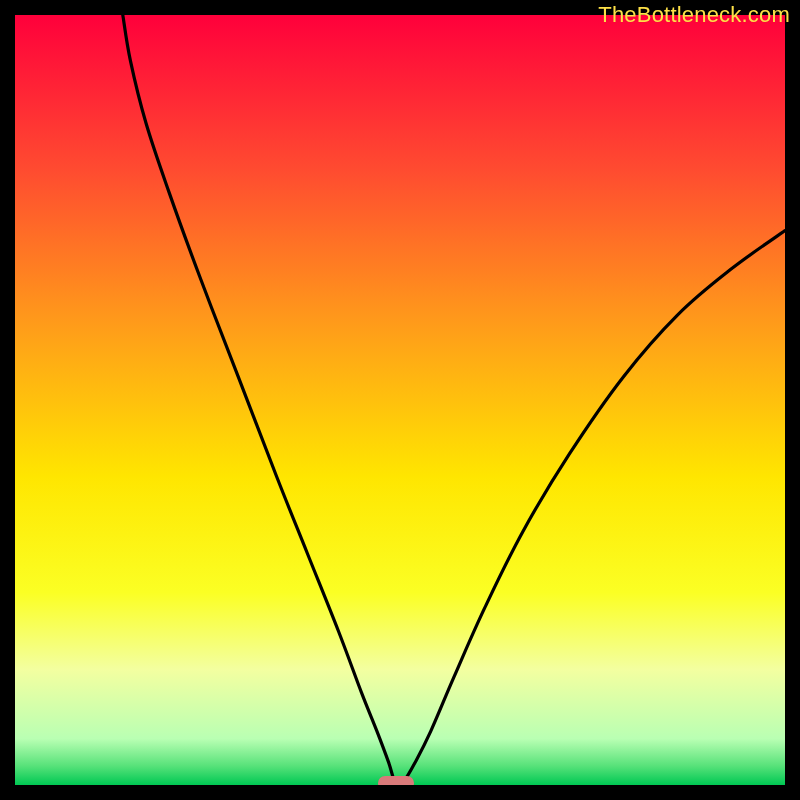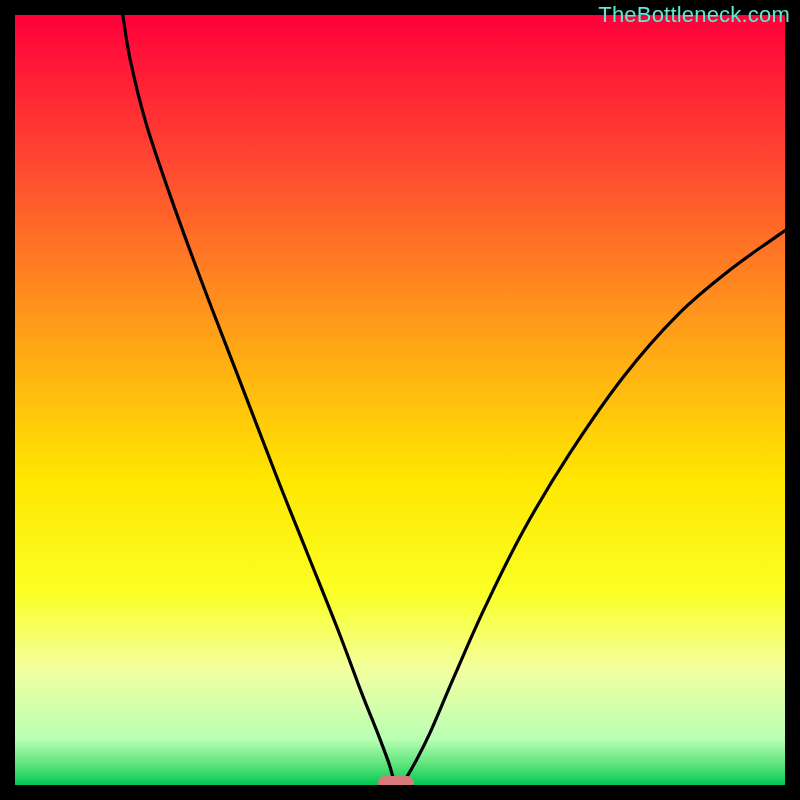--- a/index.html
+++ b/index.html
@@ -31,21 +31,21 @@
     width: 770px;
     height: 770px;
   }
   .watermark {
     position: absolute;
     top: 2px;
     right: 10px;
     font-family: Arial, Helvetica, sans-serif;
     font-size: 22px;
     font-weight: 500;
-    color: #5eead4;
+    color: #fde047;
     letter-spacing: 0.2px;
   }
   svg.curve {
     position: absolute;
     left: 0;
     top: 0;
     width: 770px;
     height: 770px;
   }
   .marker {

